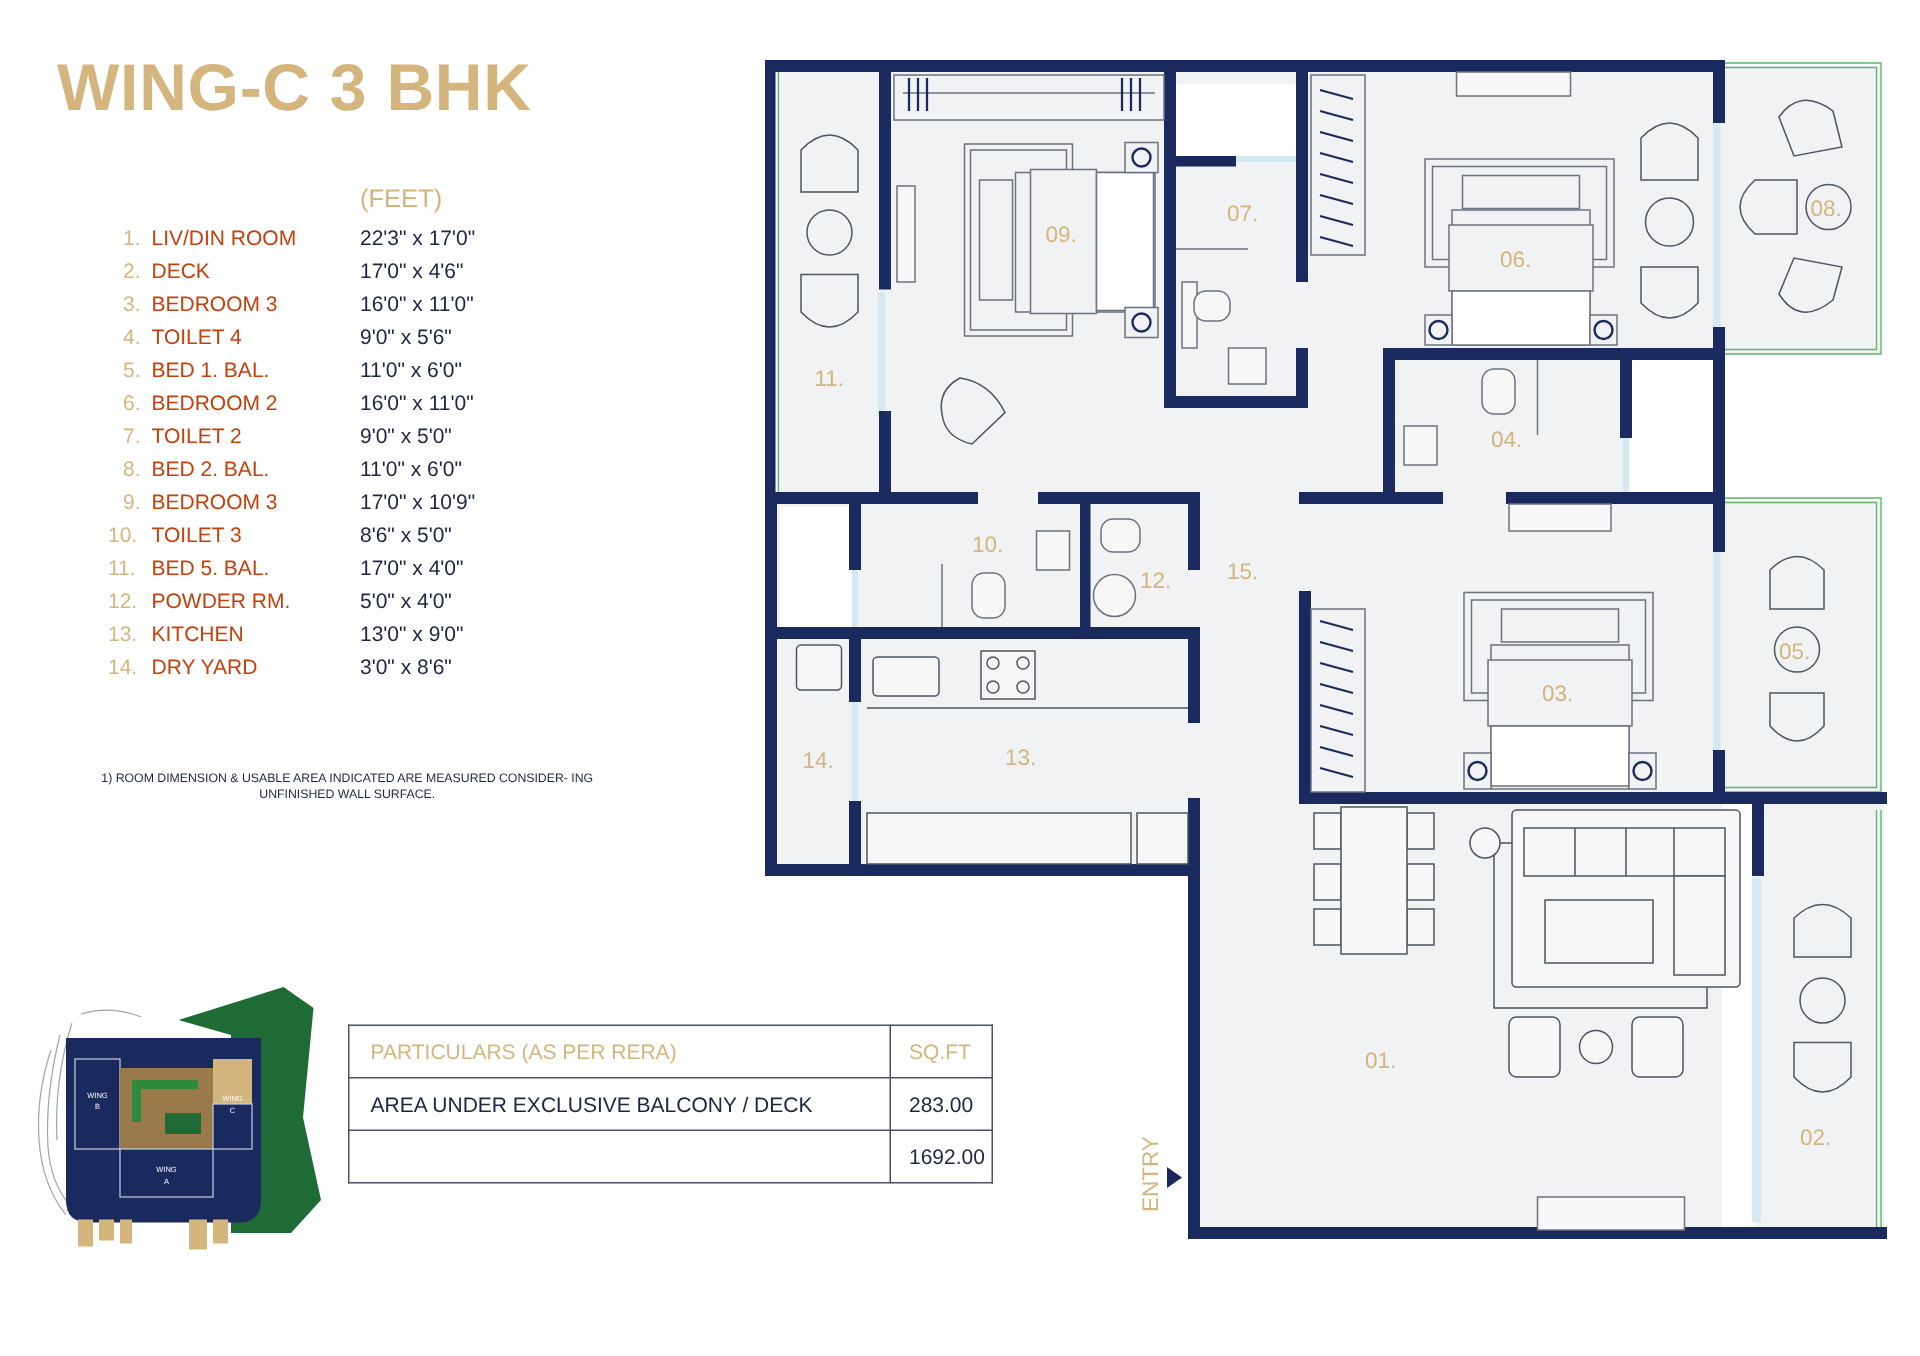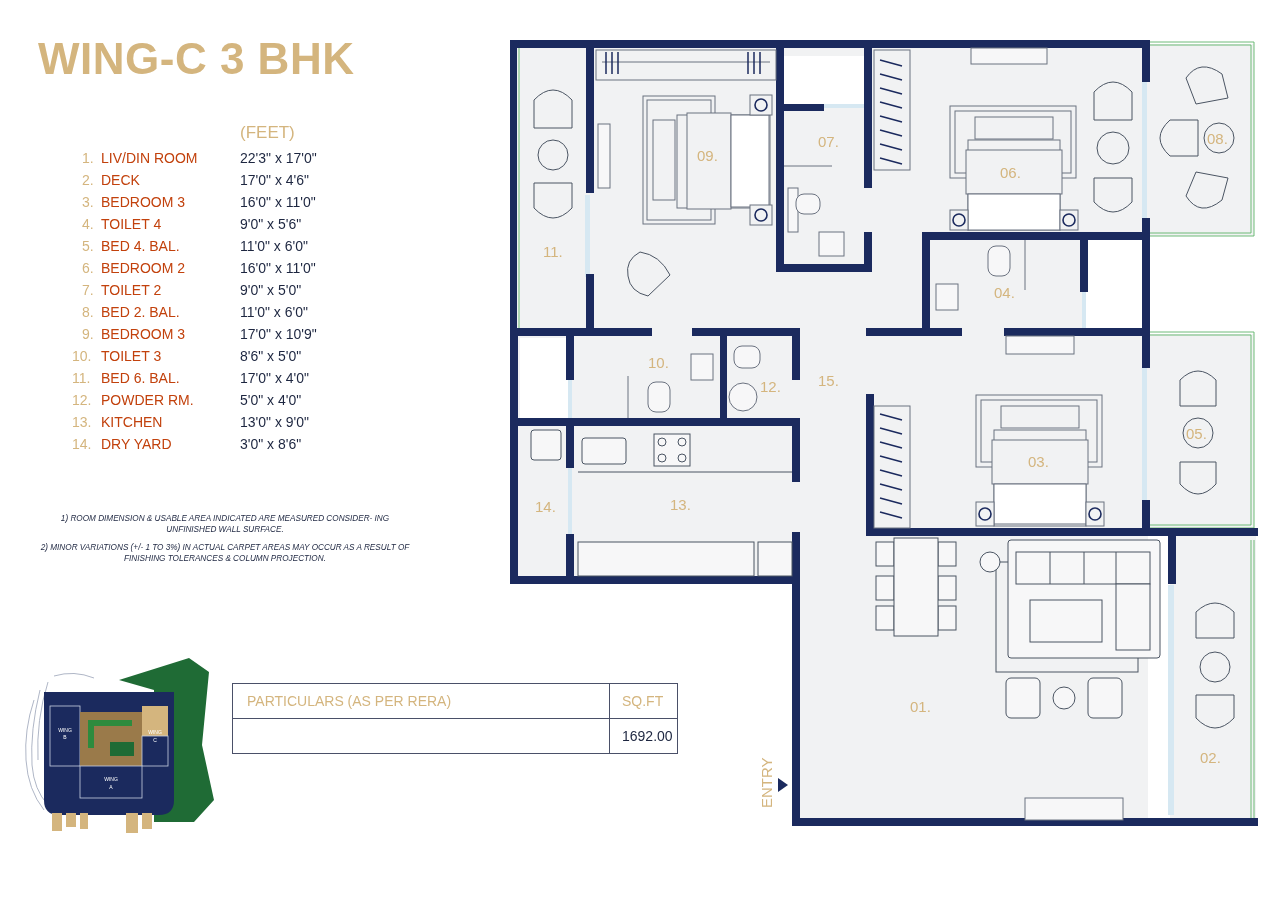--- a/index.html
+++ b/index.html
@@ -5,23 +5,23 @@
   html,body{margin:0;padding:0;background:#ffffff;}
   body{width:1280px;height:904px;position:relative;overflow:hidden;font-family:"Liberation Sans",sans-serif;}
   .title{position:absolute;left:38px;top:34px;font-size:44px;color:#d4b57e;letter-spacing:0.5px;font-weight:bold;}
   .feet{position:absolute;left:240px;top:123px;font-size:17px;color:#d4b57e;}
   .rooms{position:absolute;left:70px;top:150px;width:300px;}
   .room-row{position:relative;height:22px;font-size:14px;}
   .room-num{position:absolute;right:255px;color:#d4b57e;text-align:right;}
   .room-name{position:absolute;left:31px;color:#c2410c;}
   .room-dim{position:absolute;left:170px;color:#1d2640;}
   .notes{position:absolute;left:40px;top:513px;width:370px;font-size:8.2px;color:#1d2640;text-align:center;line-height:11px;}
-  .notes p{margin:0 0 7px 0;font-style:italic;}
+  .notes p{margin:0 0 7px 13px;}
   .rera{position:absolute;left:232px;top:683px;border-collapse:collapse;font-size:14px;}
-  .rera td{border:1.5px solid #4a5068;height:34px;padding:0 16px 0 14px;color:#1d2640;}
+  .rera td{border:1.5px solid #4a5068;height:34px;padding:0 0 0 14px;color:#1d2640;}
   .rera td.v{padding:0 0 0 12px;width:55px;}
   .rera td.h{color:#d4b57e;}
   .rera td.c1{width:346px;}
   .keyplan{position:absolute;left:14px;top:650px;width:210px;height:190px;}
   .plan{position:absolute;left:505px;top:38px;width:765px;height:795px;}
   .lbl{font-family:"Liberation Sans",sans-serif;font-size:15px;fill:#d4b57e;}
 </style>
 </head>
 <body>
 
@@ -44,21 +44,21 @@
       <span class="room-name">BEDROOM 3</span>
       <span class="room-dim">16'0" x 11'0"</span>
     </div>
   <div class="room-row">
       <span class="room-num" style="left:12px;right:auto">4.</span>
       <span class="room-name">TOILET 4</span>
       <span class="room-dim">9'0" x 5'6"</span>
     </div>
   <div class="room-row">
       <span class="room-num" style="left:12px;right:auto">5.</span>
-      <span class="room-name">BED 4. BAL.</span>
+      <span class="room-name">BED 1. BAL.</span>
       <span class="room-dim">11'0" x 6'0"</span>
     </div>
   <div class="room-row">
       <span class="room-num" style="left:12px;right:auto">6.</span>
       <span class="room-name">BEDROOM 2</span>
       <span class="room-dim">16'0" x 11'0"</span>
     </div>
   <div class="room-row">
       <span class="room-num" style="left:12px;right:auto">7.</span>
       <span class="room-name">TOILET 2</span>
@@ -74,21 +74,21 @@
       <span class="room-name">BEDROOM 3</span>
       <span class="room-dim">17'0" x 10'9"</span>
     </div>
   <div class="room-row">
       <span class="room-num" style="left:2px;right:auto">10.</span>
       <span class="room-name">TOILET 3</span>
       <span class="room-dim">8'6" x 5'0"</span>
     </div>
   <div class="room-row">
       <span class="room-num" style="left:2px;right:auto">11.</span>
-      <span class="room-name">BED 6. BAL.</span>
+      <span class="room-name">BED 5. BAL.</span>
       <span class="room-dim">17'0" x 4'0"</span>
     </div>
   <div class="room-row">
       <span class="room-num" style="left:2px;right:auto">12.</span>
       <span class="room-name">POWDER RM.</span>
       <span class="room-dim">5'0" x 4'0"</span>
     </div>
   <div class="room-row">
       <span class="room-num" style="left:2px;right:auto">13.</span>
       <span class="room-name">KITCHEN</span>
@@ -96,21 +96,20 @@
     </div>
   <div class="room-row">
       <span class="room-num" style="left:2px;right:auto">14.</span>
       <span class="room-name">DRY YARD</span>
       <span class="room-dim">3'0" x 8'6"</span>
     </div>
 </div>
 
 <div class="notes">
   <p>1) ROOM DIMENSION &amp; USABLE AREA INDICATED ARE MEASURED CONSIDER- ING UNFINISHED WALL SURFACE.</p>
-  <p>2) MINOR VARIATIONS (+/- 1 TO 3%) IN ACTUAL CARPET AREAS MAY OCCUR AS A RESULT OF FINISHING TOLERANCES &amp; COLUMN PROJECTION.</p>
 </div>
 
 <svg class="keyplan" viewBox="0 0 210 190">
   <g fill="none" stroke="#9aa3b8" stroke-width="0.8">
     <path d="M20 50 Q10 80 12 110 Q14 140 30 160"></path>
     <path d="M26 40 Q16 80 18 115 Q20 140 34 155"></path>
     <path d="M34 32 Q22 70 24 110"></path>
     <path d="M40 26 Q60 20 80 28"></path>
   </g>
   <polygon points="105,30 175,8 195,22 188,95 200,150 180,172 140,172 140,40" fill="#1f6b35"></polygon>
@@ -135,20 +134,24 @@
     <rect x="112" y="163" width="12" height="20"></rect>
     <rect x="128" y="163" width="10" height="16"></rect>
   </g>
 </svg>
 
 <table class="rera">
   <tbody>
       <tr>
     <td class="h c1">PARTICULARS (AS PER RERA)</td>
     <td class="h v">SQ.FT</td>
+  </tr>
+  <tr>
+    <td class="c1">AREA UNDER EXCLUSIVE BALCONY / DECK</td>
+    <td class="v">283.00</td>
   </tr>
   <tr>
     <td class="c1"></td>
     <td class="v">1692.00</td>
   </tr>
 </tbody>
   </table>
 
 <svg class="plan" viewBox="505 38 765 795">
 

